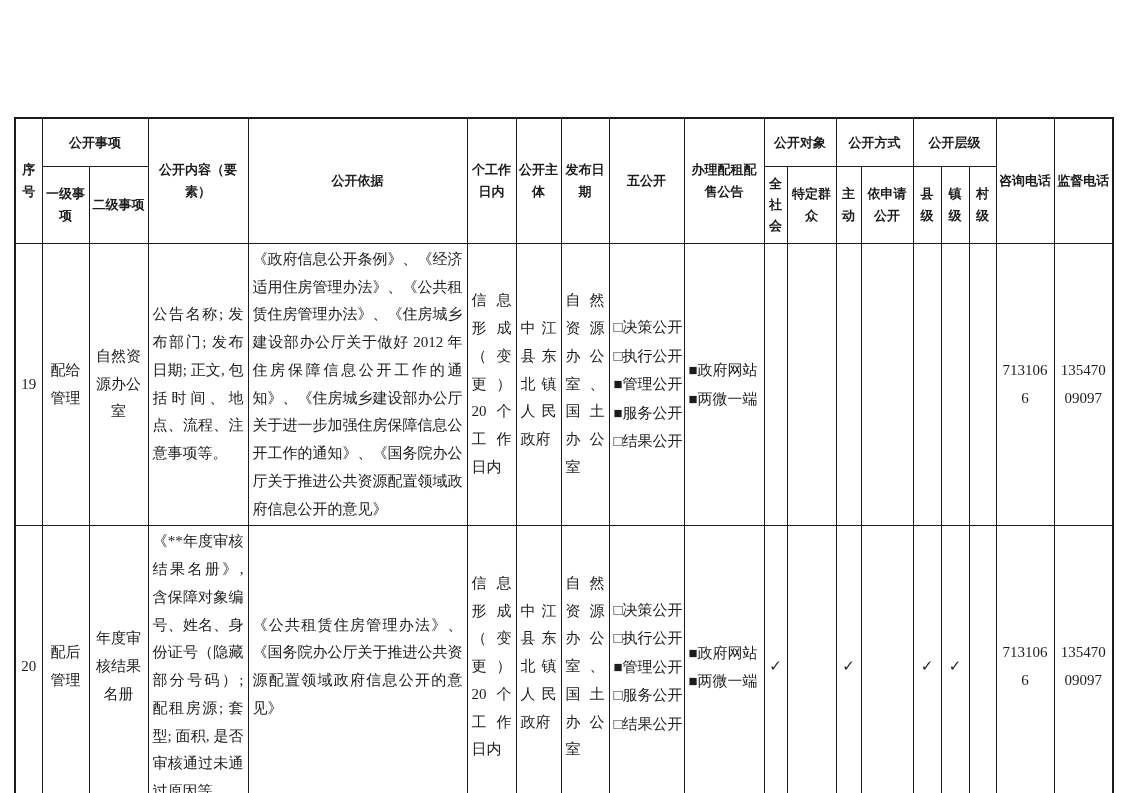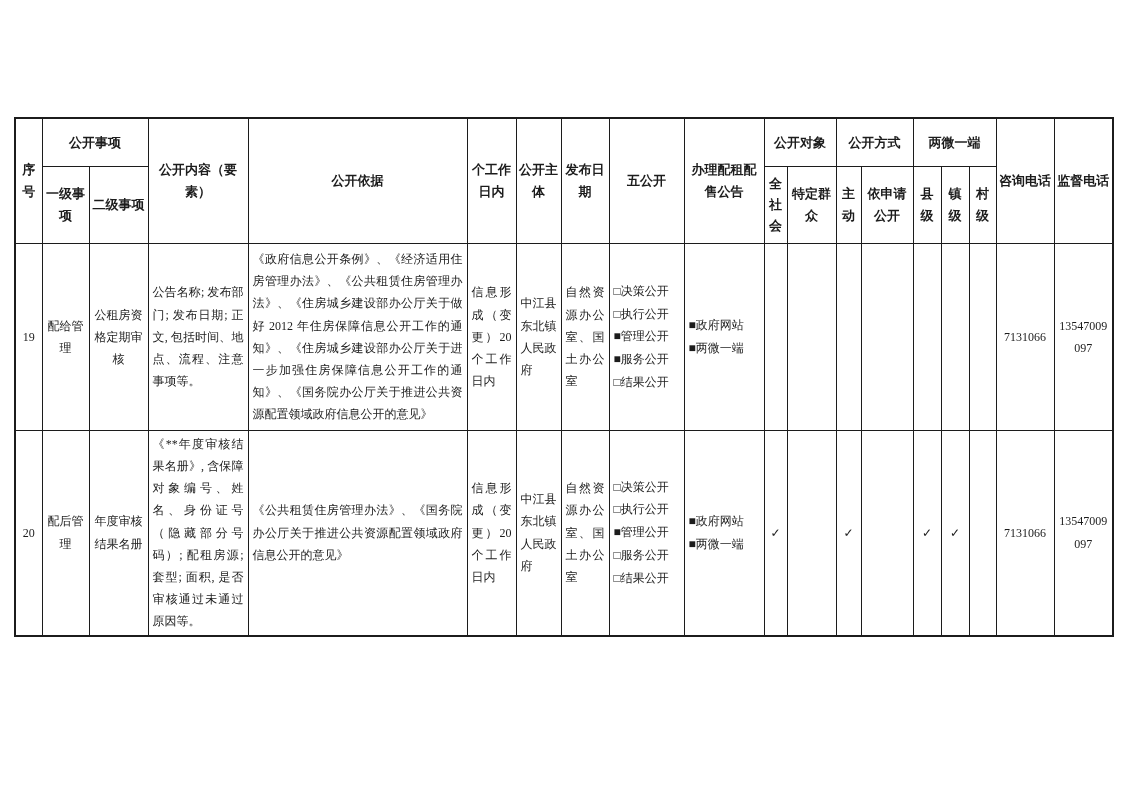--- a/index.html
+++ b/index.html
@@ -29,21 +29,21 @@
     box-sizing: border-box;
   }
   .disclosure thead th {
     font-weight: bold;
     font-size: 13px;
     text-align: center;
     line-height: 1.65;
     padding: 6px 2px;
   }
   .disclosure td {
-    font-size: 12px;
+    font-size: 15px;
     line-height: 1.85;
   }
   tr.hrow-1 { height: 48px; }
   tr.hrow-2 { height: 63px; }
   tr.row-19 { height: 187px; }
   tr.row-20 { height: 167px; }
   .c-center  { text-align: center; }
   .c-justify { text-align: justify; text-justify: inter-ideograph; }
   .c-left    { text-align: left; }
   .num { word-break: break-all; line-height: 1.6; }
@@ -82,41 +82,41 @@
         <th colspan="2">公开事项</th>
         <th rowspan="2">公开内容（要素）</th>
         <th rowspan="2">公开依据</th>
         <th rowspan="2">个工作日内</th>
         <th rowspan="2">公开主体</th>
         <th rowspan="2">发布日期</th>
         <th rowspan="2">五公开</th>
         <th rowspan="2">办理配租配售公告</th>
         <th colspan="2">公开对象</th>
         <th colspan="2">公开方式</th>
-        <th colspan="3">两微一端</th>
+        <th colspan="3">公开层级</th>
         <th rowspan="2">咨询电话</th>
         <th rowspan="2">监督电话</th>
       </tr>
       <tr class="hrow-2">
         <th>一级事项</th>
         <th>二级事项</th>
         <th>全社会</th>
         <th>特定群众</th>
         <th>主动</th>
         <th>依申请公开</th>
         <th>县级</th>
         <th>镇级</th>
         <th>村级</th>
       </tr>
     </thead>
     <tbody>
       <tr class="row-19">
         <td class="c-center">19</td>
         <td class="c-center">配给管理</td>
-        <td class="c-center">公租房资格定期审核</td>
+        <td class="c-center">自然资源办公室</td>
         <td class="c-justify">公告名称; 发布部门; 发布日期; 正文, 包括时间、地点、流程、注意事项等。</td>
         <td class="c-justify">《政府信息公开条例》、《经济适用住房管理办法》、《公共租赁住房管理办法》、《住房城乡建设部办公厅关于做好 2012 年住房保障信息公开工作的通知》、《住房城乡建设部办公厅关于进一步加强住房保障信息公开工作的通知》、《国务院办公厅关于推进公共资源配置领域政府信息公开的意见》</td>
         <td class="c-justify">信息形成（变更）20 个工作日内</td>
         <td class="c-justify">中江县东北镇人民政府</td>
         <td class="c-justify">自然资源办公室、国土办公室</td>
         <td class="c-left opt-list">
           <div>□决策公开</div>
           <div>□执行公开</div>
           <div>■管理公开</div>
           <div>■服务公开</div>

